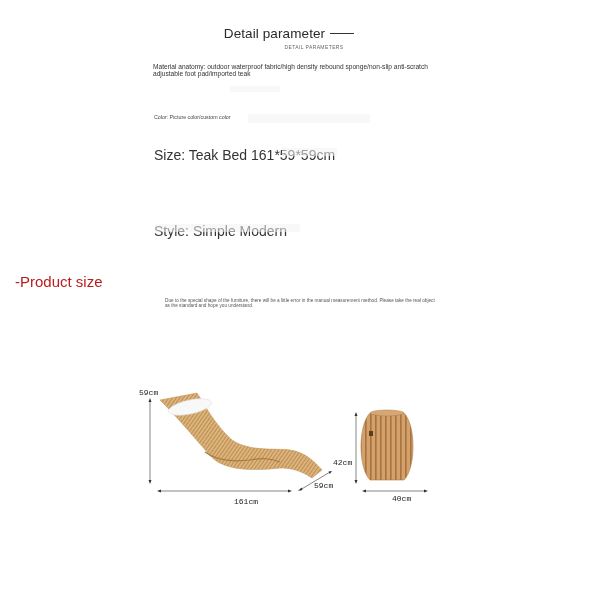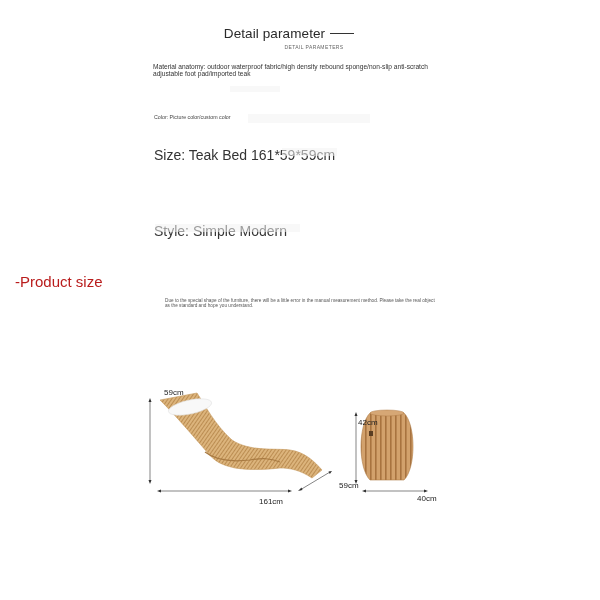--- a/index.html
+++ b/index.html
@@ -9,21 +9,21 @@
     .title { left:0; width:578px; top:26px; text-align:center; font-size:13.5px; color:#2a2a2a; letter-spacing:0.1px; }
     .title .dash { display:inline-block; width:24px; height:1.3px; background:#333; vertical-align:middle; margin-left:5px; position:relative; top:-1px; }
     .subtitle { left:0; width:600px; top:44px; text-align:center; font-size:5px; color:#666; letter-spacing:0.4px; padding-left:28px; box-sizing:border-box; }
     .material { left:153px; top:63px; width:290px; font-size:6.6px; line-height:7.4px; color:#333; }
     .color { left:154px; top:114px; font-size:5.3px; color:#444; }
     .size { left:154px; top:147px; font-size:14px; color:#333; }
     .style { left:154px; top:195px; font-size:14px; color:#333;margin-top:28px; }
     .ghost { background:#f2f2f2; opacity:0.55; height:6px; }
     .psize { left:15px; width:600px; top:273px; text-align:left; font-size:15px; color:#b91c1c; }
     .note { left:165px; top:298px; width:275px; font-size:4.7px; line-height:5.4px; color:#555; }
-    .dim { font-family:Liberation Sans, sans-serif; font-size:8px; color:#222;margin-left:25px; }
+    .dim { font-family:Liberation Mono, monospace; font-size:8px; color:#222; }
     svg { position:absolute; left:0; top:0; }
   </style>
 </head>
 <body>
 
 <div class="abs title">
   <span>Detail parameter</span><span class="dash"></span>
 </div>
 <div class="abs subtitle">DETAIL PARAMETERS</div>
 
@@ -74,14 +74,14 @@
   <polygon points="356,412 354.5,416 357.5,416" fill="#333"></polygon>
   <polygon points="356,484 354.5,480 357.5,480" fill="#333"></polygon>
   <line x1="364" y1="491" x2="426" y2="491" stroke="#333" stroke-width="0.6"></line>
   <polygon points="362,491 366,489.5 366,492.5" fill="#333"></polygon>
   <polygon points="428,491 424,489.5 424,492.5" fill="#333"></polygon>
 </svg>
 
 <div class="abs dim" style="left:139px;top:388px;">59cm</div>
 <div class="abs dim" style="left:234px;top:497px;">161cm</div>
 <div class="abs dim" style="left:314px;top:481px;">59cm</div>
-<div class="abs dim" style="left:333px;top:418px;">42cm</div>
+<div class="abs dim" style="left:333px;top:458px;">42cm</div>
 <div class="abs dim" style="left:392px;top:494px;">40cm</div>
 
 </body></html>

